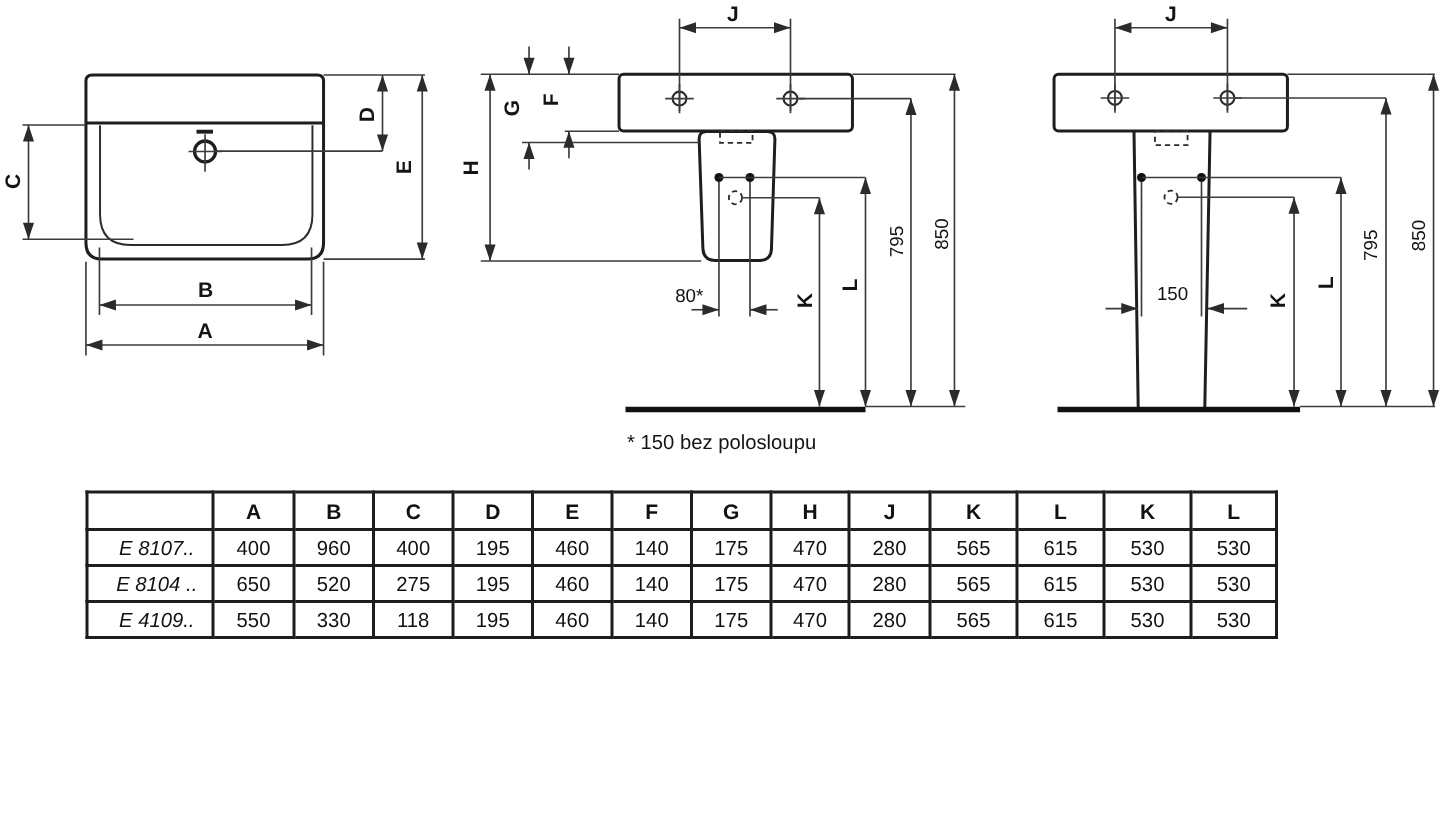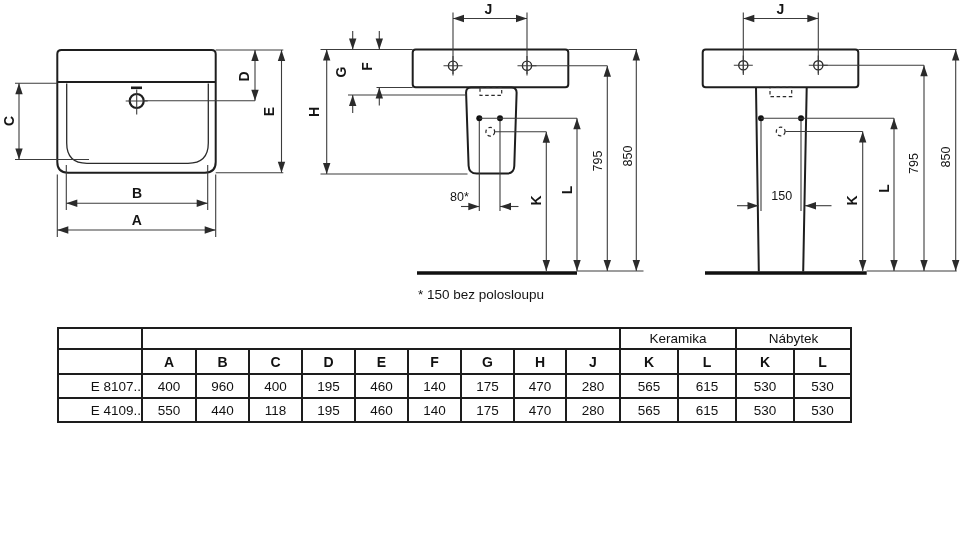--- a/index.html
+++ b/index.html
@@ -13,21 +13,21 @@
   .olthin{stroke:#2b2b2b;stroke-width:1.3;fill:none;}
   .dim{stroke:#3c3c3c;stroke-width:1.1;fill:none;}
   .dsh{stroke:#2b2b2b;stroke-width:1.2;fill:none;stroke-dasharray:3.5 2.6;}
   .flr{stroke:#111;stroke-width:3.6;}
   .dot{fill:#111;stroke:none;}
   
   .spec-table{position:absolute;left:57px;top:327px;border-collapse:collapse;table-layout:fixed;}
   .spec-table td,.spec-table th{border:2px solid #1d1d1d;padding:0;text-align:center;
       vertical-align:middle;font-size:13.5px;color:#111;font-weight:400;overflow:hidden;}
   .spec-table .colhead{font-weight:700;font-size:14px;}
-  .spec-table .model{text-align:right;padding-left:9px;}
+  .spec-table .model{text-align:center;padding-left:9px;font-style:italic;}
   .r1{height:21px;} .r2{height:25px;} .rd{height:24px;}
 </style>
 </head>
 <body>
 
 <div class="stage">
 
 <svg width="960" height="322" viewBox="0 0 960 322">
   <defs>
     <marker id="arw" markerUnits="userSpaceOnUse" markerWidth="12" markerHeight="9" viewBox="0 0 12 9" refX="11.5" refY="4.5" orient="auto-start-reverse">
@@ -145,26 +145,20 @@
         <col style="width:53px">
         <col style="width:53px">
     <col style="width:52px">
         <col style="width:54px">
         <col style="width:58px">
         <col style="width:58px">
     <col style="width:58px">
         <col style="width:57px">
   </colgroup>
   <tbody>
-        <tr class="r1">
-    <td></td>
-    <td colspan="9"></td>
-    <td colspan="2">Keramika</td>
-    <td colspan="2">Nábytek</td>
-  </tr>
   <tr class="r2">
     <td></td>
     <td class="colhead">A</td>
     <td class="colhead">B</td>
     <td class="colhead">C</td>
     <td class="colhead">D</td>
     <td class="colhead">E</td>
     <td class="colhead">F</td>
     <td class="colhead">G</td>
     <td class="colhead">H</td>
@@ -184,23 +178,39 @@
     <td>140</td>
     <td>175</td>
     <td>470</td>
     <td>280</td>
     <td>565</td>
     <td>615</td>
     <td>530</td>
     <td>530</td>
   </tr>
   <tr class="rd">
+    <td class="model">E 8104 ..</td>
+    <td>650</td>
+    <td>520</td>
+    <td>275</td>
+    <td>195</td>
+    <td>460</td>
+    <td>140</td>
+    <td>175</td>
+    <td>470</td>
+    <td>280</td>
+    <td>565</td>
+    <td>615</td>
+    <td>530</td>
+    <td>530</td>
+  </tr>
+  <tr class="rd">
     <td class="model">E 4109..</td>
     <td>550</td>
-    <td>440</td>
+    <td>330</td>
     <td>118</td>
     <td>195</td>
     <td>460</td>
     <td>140</td>
     <td>175</td>
     <td>470</td>
     <td>280</td>
     <td>565</td>
     <td>615</td>
     <td>530</td>

